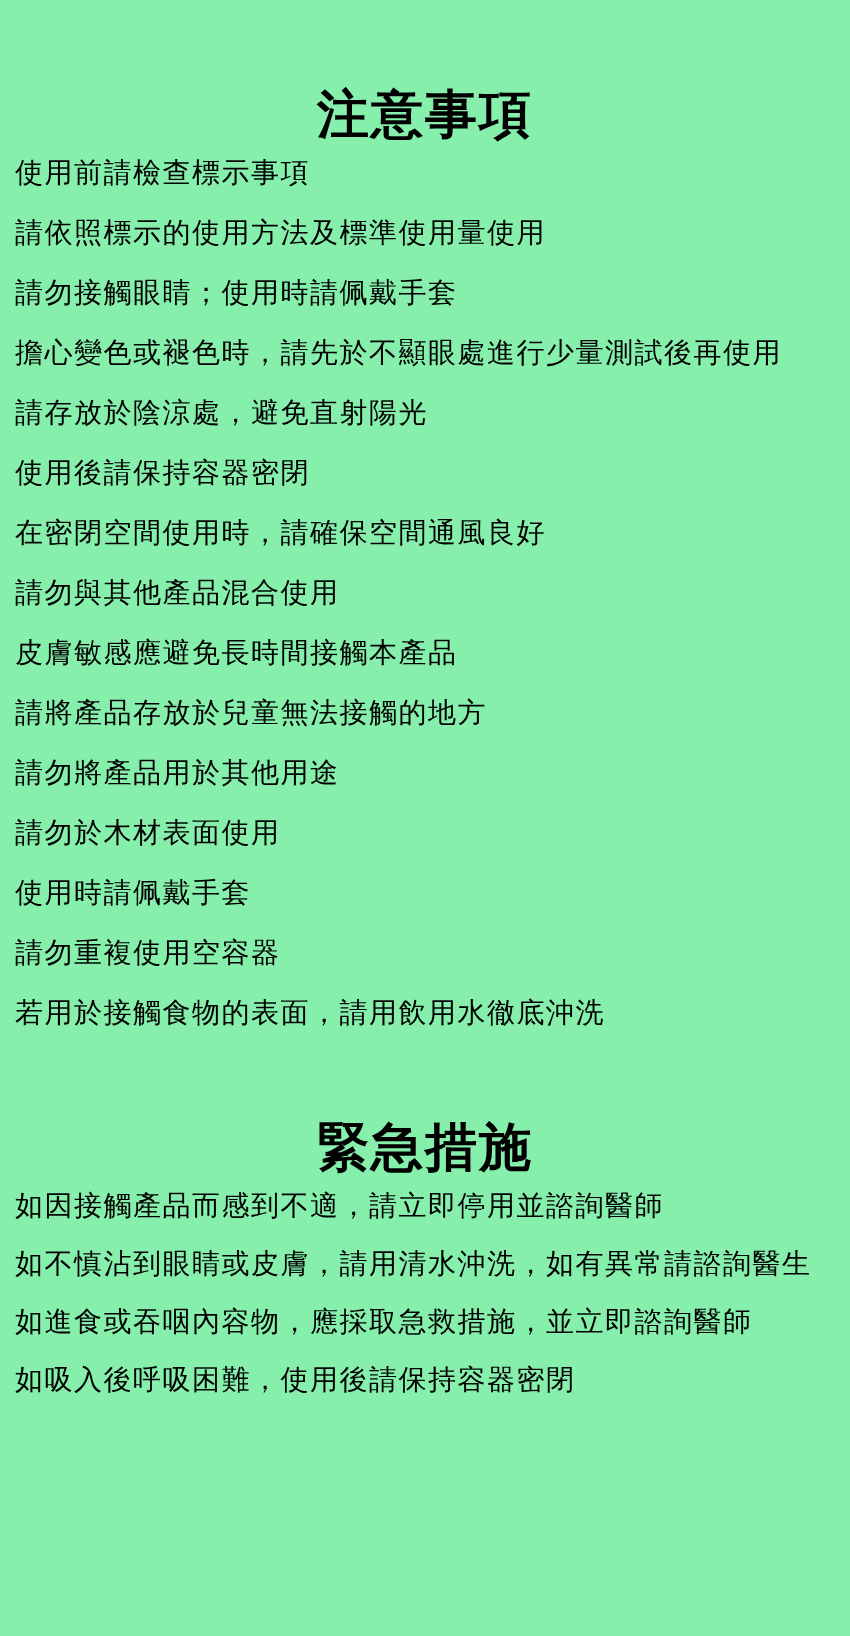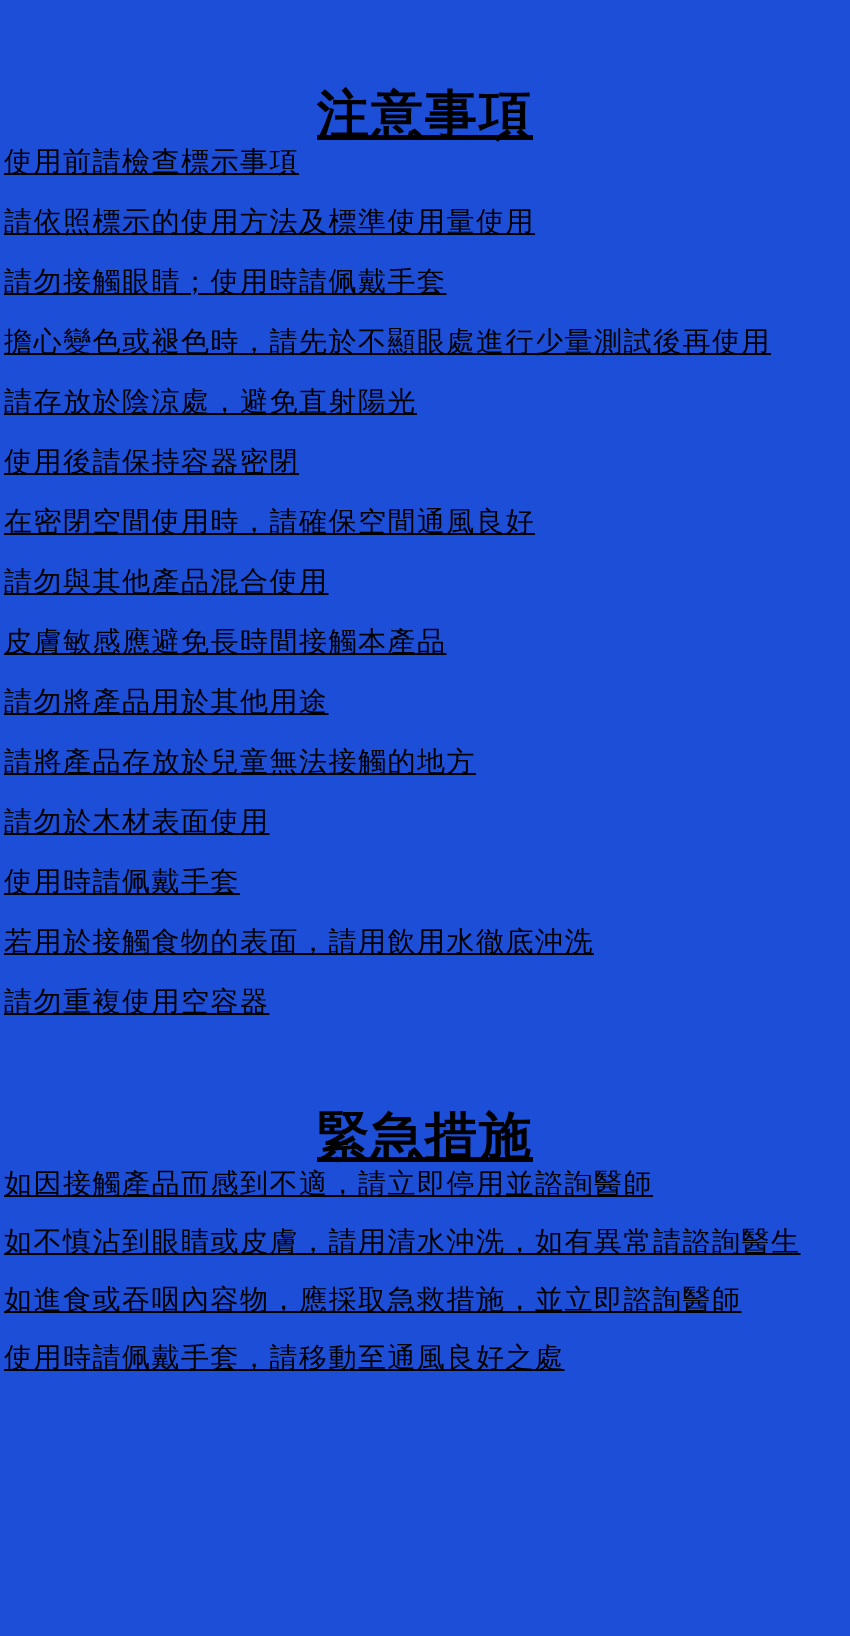--- a/index.html
+++ b/index.html
@@ -5,40 +5,39 @@
   html, body {
     margin: 0;
     padding: 0;
     background: #ffffff;
   }
   .page {
     position: relative;
     width: 850px;
     height: 1636px;
     overflow: hidden;
-    background: #1d4ed8;
+    background: #86efac;
     color: #000000;
     font-family: "Liberation Sans", "DejaVu Sans", sans-serif;
-    text-decoration: underline;
   }
   .section-title {
     margin: 0;
     font-size: 52px;
     line-height: 56px;
     font-weight: 900;
     letter-spacing: 2px;
     text-align: center;
     color: #000000;
   }
   #title-precautions { padding-top: 86px; }
   #title-emergency   { margin-top: 90px; }
 
   ul.list {
     list-style: none;
-    margin: 4px;
+    margin: 15px;
     padding: 0;
   }
   ul.list li {
     position: relative;
     font-size: 28px;
     line-height: 32px;
     letter-spacing: 1.5px;
     font-weight: 400;
     white-space: nowrap;
     color: #000000;
@@ -64,30 +63,30 @@
   <ul class="list list-precautions">
     <li><span>使用前請檢查標示事項</span></li>
     <li><span>請依照標示的使用方法及標準使用量使用</span></li>
     <li><span>請勿接觸眼睛；使用時請佩戴手套</span></li>
     <li><span>擔心變色或褪色時，請先於不顯眼處進行少量測試後再使用</span></li>
     <li><span>請存放於陰涼處，避免直射陽光</span></li>
     <li><span>使用後請保持容器密閉</span></li>
     <li><span>在密閉空間使用時，請確保空間通風良好</span></li>
     <li><span>請勿與其他產品混合使用</span></li>
     <li><span>皮膚敏感應避免長時間接觸本產品</span></li>
+    <li><span>請將產品存放於兒童無法接觸的地方</span></li>
     <li><span>請勿將產品用於其他用途</span></li>
-    <li><span>請將產品存放於兒童無法接觸的地方</span></li>
     <li><span>請勿於木材表面使用</span></li>
     <li><span>使用時請佩戴手套</span></li>
+    <li><span>請勿重複使用空容器</span></li>
     <li><span>若用於接觸食物的表面，請用飲用水徹底沖洗</span></li>
-    <li><span>請勿重複使用空容器</span></li>
   </ul>
 
   <h1 class="section-title" id="title-emergency">緊急措施</h1>
 
   <ul class="list list-emergency">
     <li><span>如因接觸產品而感到不適，請立即停用並諮詢醫師</span></li>
     <li><span>如不慎沾到眼睛或皮膚，請用清水沖洗，如有異常請諮詢醫生</span></li>
     <li><span>如進食或吞咽內容物，應採取急救措施，並立即諮詢醫師</span></li>
-    <li><span>使用時請佩戴手套，請移動至通風良好之處</span></li>
+    <li><span>如吸入後呼吸困難，使用後請保持容器密閉</span></li>
   </ul>
 
 </div>
 
 </body></html>

